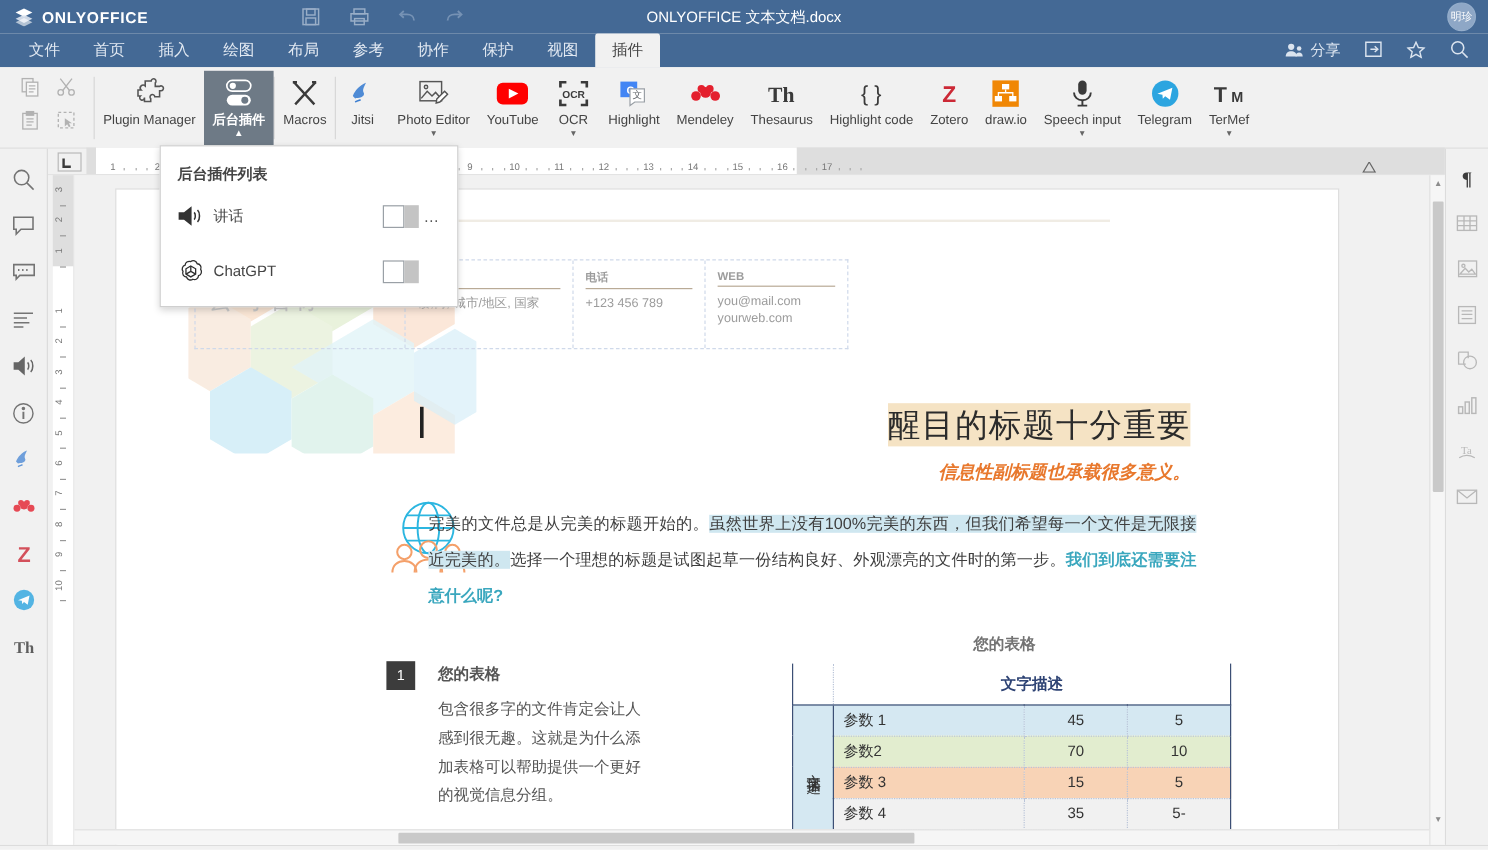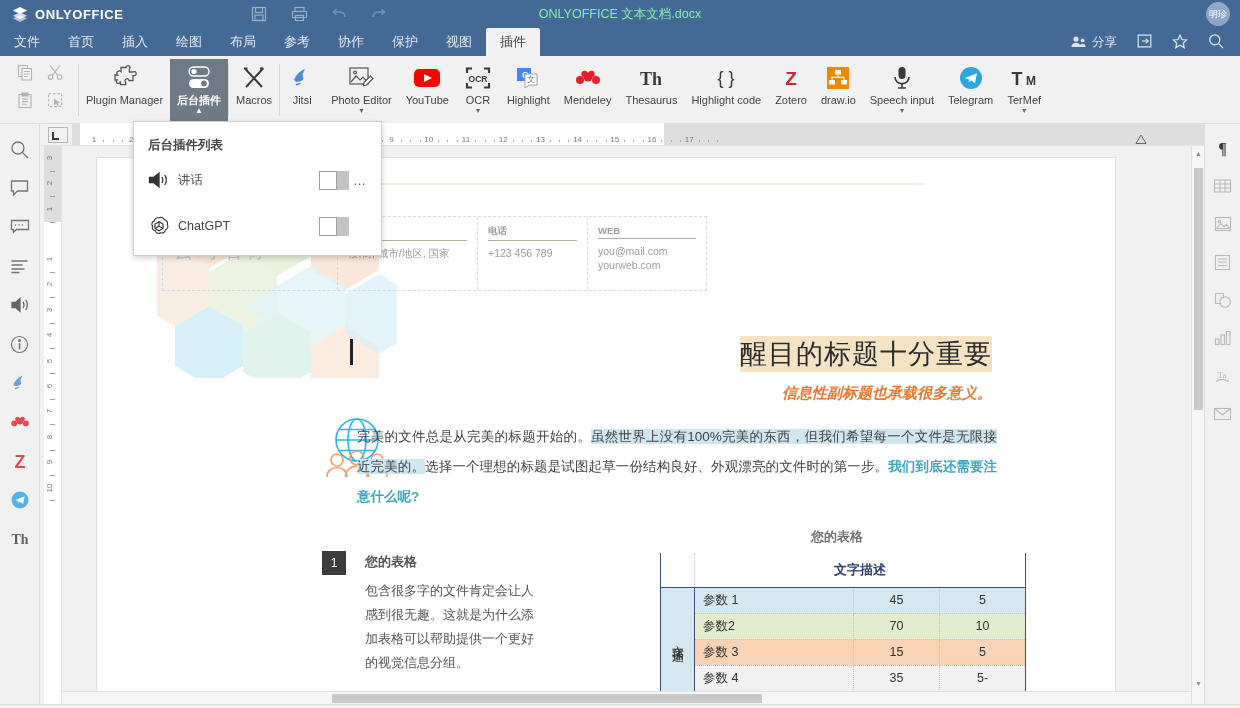--- a/index.html
+++ b/index.html
@@ -15,31 +15,31 @@
   .titlebar {
     height: 28px; background:#446995; display:flex; align-items:center;
     position:relative;
   }
   .brand { display:flex; align-items:center; gap:7px; padding-left:12px; width:240px;}
   .brand-logo { width:16px; height:16px; position:relative; }
   .brand-name { color:#fff; font-size:13px; letter-spacing:.6px; font-weight:bold; }
   .tb-icons { display:flex; align-items:center; gap:22px; margin-left:10px; }
   .tb-ic { width:18px; height:18px; opacity:.55; display:flex; align-items:center; justify-content:center; }
   .doc-title {
-    position:absolute; left:0; right:0; text-align:center; color:#86efac;
+    position:absolute; left:0; right:0; text-align:center; color:#ffffff;
     font-size:12.5px; pointer-events:none;
   }
   .avatar {
     position:absolute; right:10px; top:2px; width:24px; height:24px; border-radius:50%;
     background:#8ea7c6; color:#fff; font-size:9px; display:flex; align-items:center;
     justify-content:center; overflow:hidden; border:1px solid #95aecb;
   }
   
   .menubar { height:28px; background:#446995; display:flex; align-items:flex-end; position:relative; }
-  .menu-tabs { display:flex; align-items:flex-end; padding-left:0; }
+  .menu-tabs { display:flex; align-items:flex-end; padding-left:10px; }
   .mtab {
     color:#e2e9f2; font-size:13px; padding:5px 14px 6px; cursor:default; line-height:17px;
   }
   .mtab.active { background:#f1f1f1; color:#444; border-radius:2px 2px 0 0; }
   .menu-right { margin-left:auto; display:flex; align-items:center; gap:20px; padding:0 16px 4px 0; color:#dbe4ef; }
   .mr-item { display:flex; align-items:center; gap:5px; font-size:12.5px; }
   
   .ribbon { height:68px; background:#f1f1f1; display:flex; align-items:stretch; border-bottom:1px solid #dcdcdc; position:relative; }
   .clip-group { display:grid; grid-template-columns:repeat(2,30px); grid-template-rows:repeat(2,28px);
                 align-items:center; justify-items:center; padding:4px 8px 4px 10px; }

